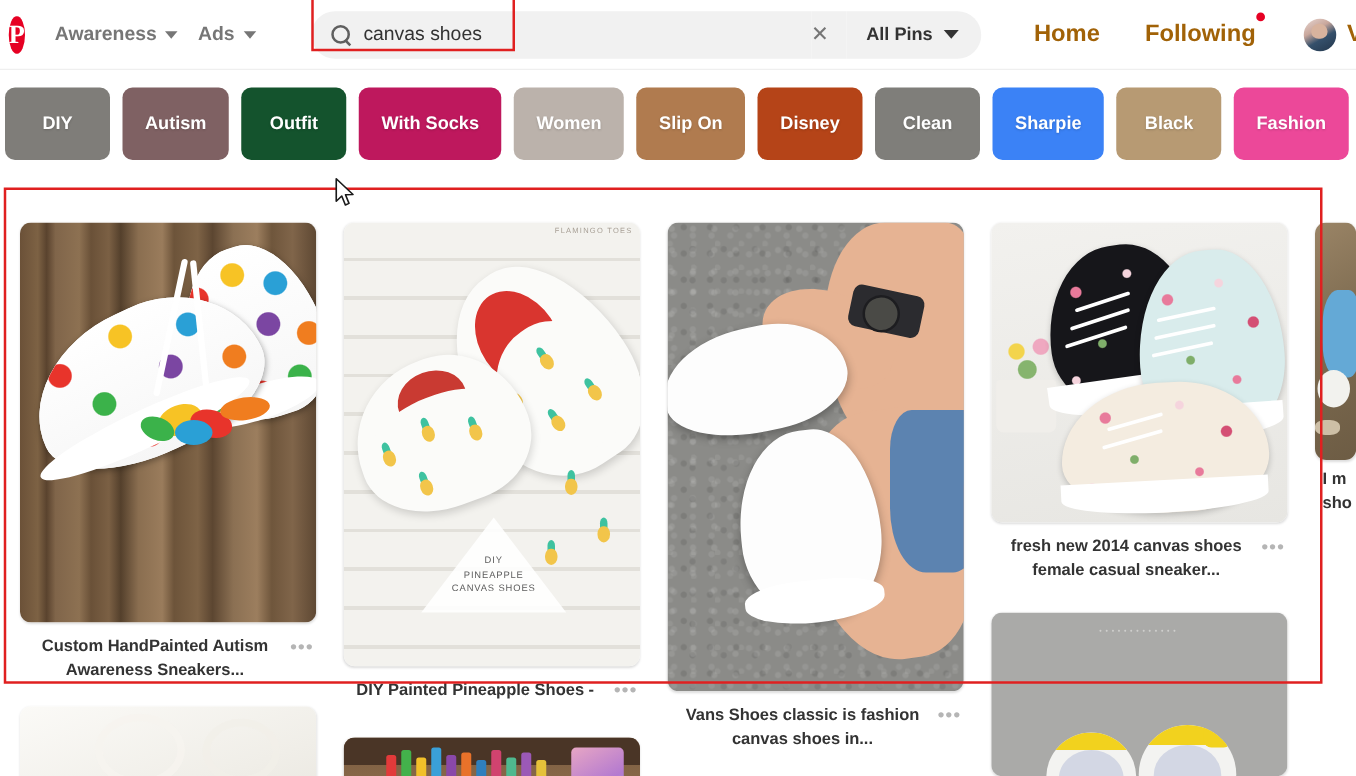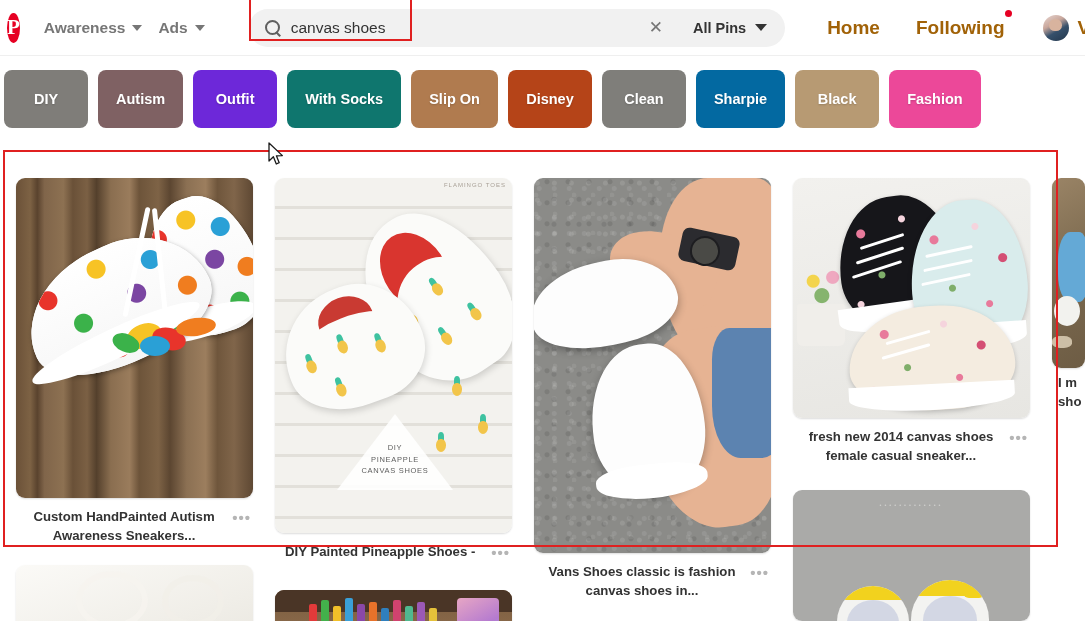--- a/index.html
+++ b/index.html
@@ -403,36 +403,39 @@
   </div>
 </div>
 
 <div id="chips">
   <div class="chip" style="background: rgb(127, 125, 121);">
       <span>DIY</span>
     </div>
   <div class="chip" style="background: rgb(127, 97, 99);">
       <span>Autism</span>
     </div>
-  <div class="chip" style="background: #6d28d9;">
+  <div class="chip" style="background: #14532d;">
       <span>Outfit</span>
     </div>
-  <div class="chip" style="background: #0f766e;">
+  <div class="chip" style="background: #be185d;">
       <span>With Socks</span>
+    </div>
+  <div class="chip" style="background: rgb(187, 178, 171);">
+      <span>Women</span>
     </div>
   <div class="chip" style="background: rgb(176, 123, 79);">
       <span>Slip On</span>
     </div>
   <div class="chip" style="background: rgb(181, 68, 24);">
       <span>Disney</span>
     </div>
   <div class="chip" style="background: rgb(127, 126, 122);">
       <span>Clean</span>
     </div>
-  <div class="chip" style="background: #0369a1;">
+  <div class="chip" style="background: #3b82f6;">
       <span>Sharpie</span>
     </div>
   <div class="chip" style="background: rgb(183, 154, 115);">
       <span>Black</span>
     </div>
   <div class="chip" style="background: #ec4899;">
       <span>Fashion</span>
     </div>
 
 </div>

